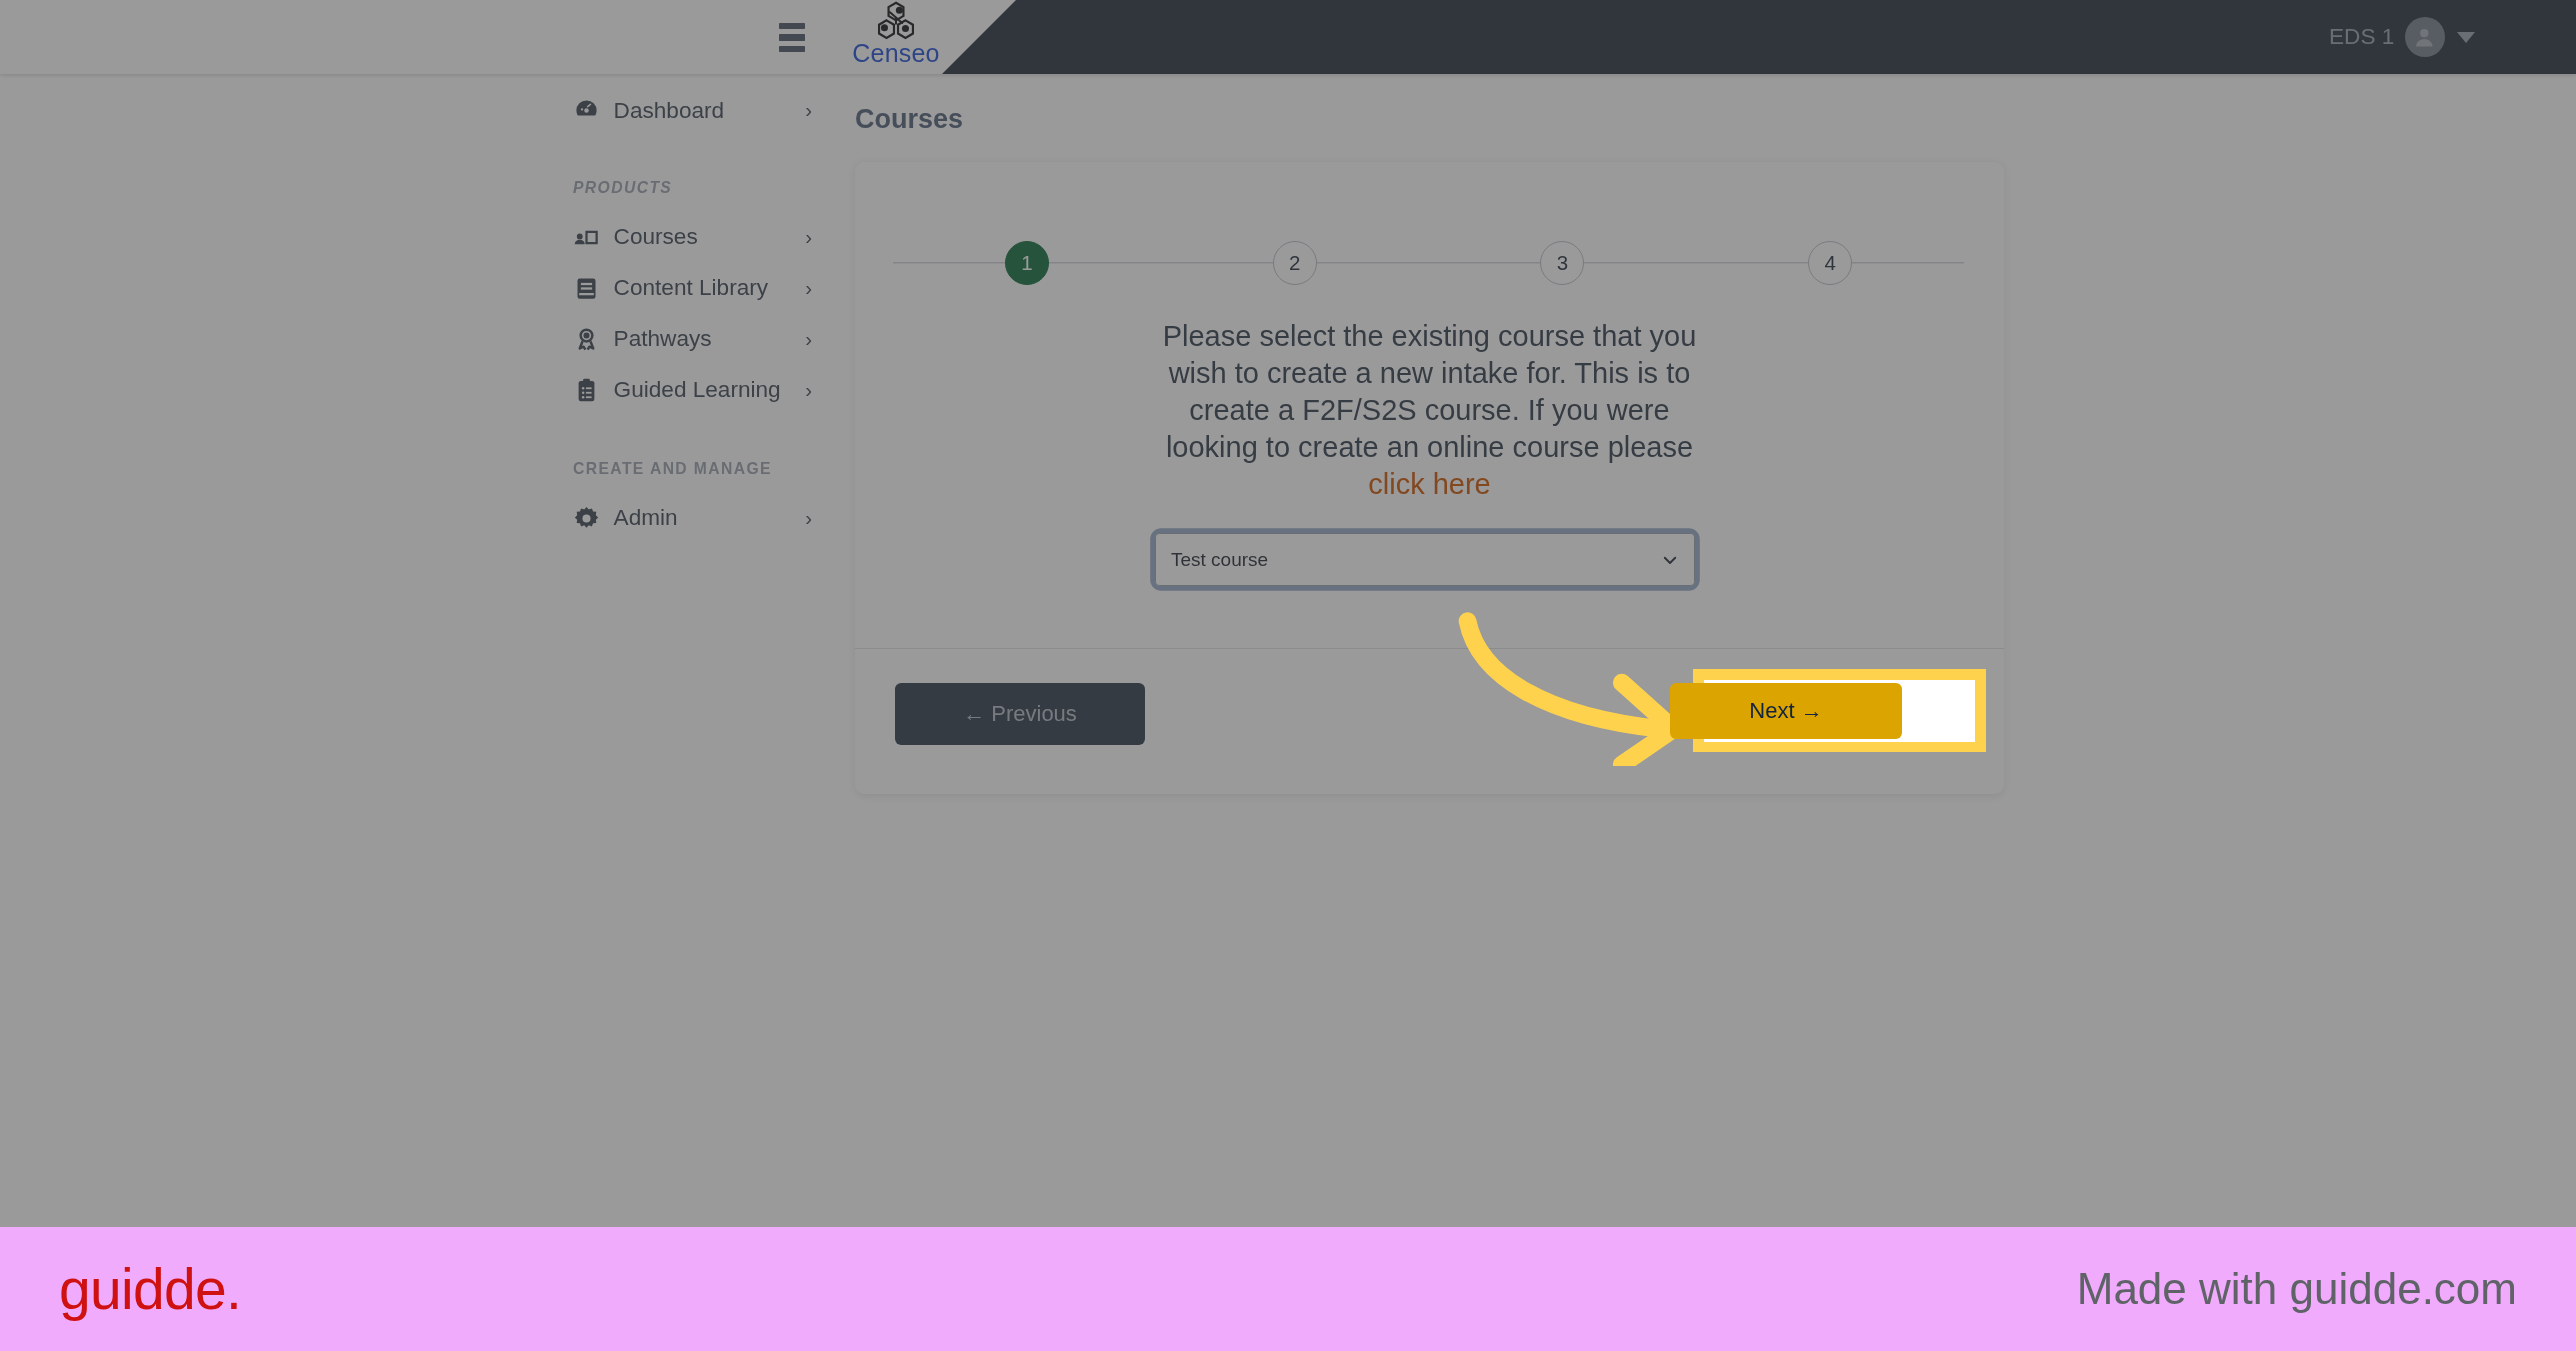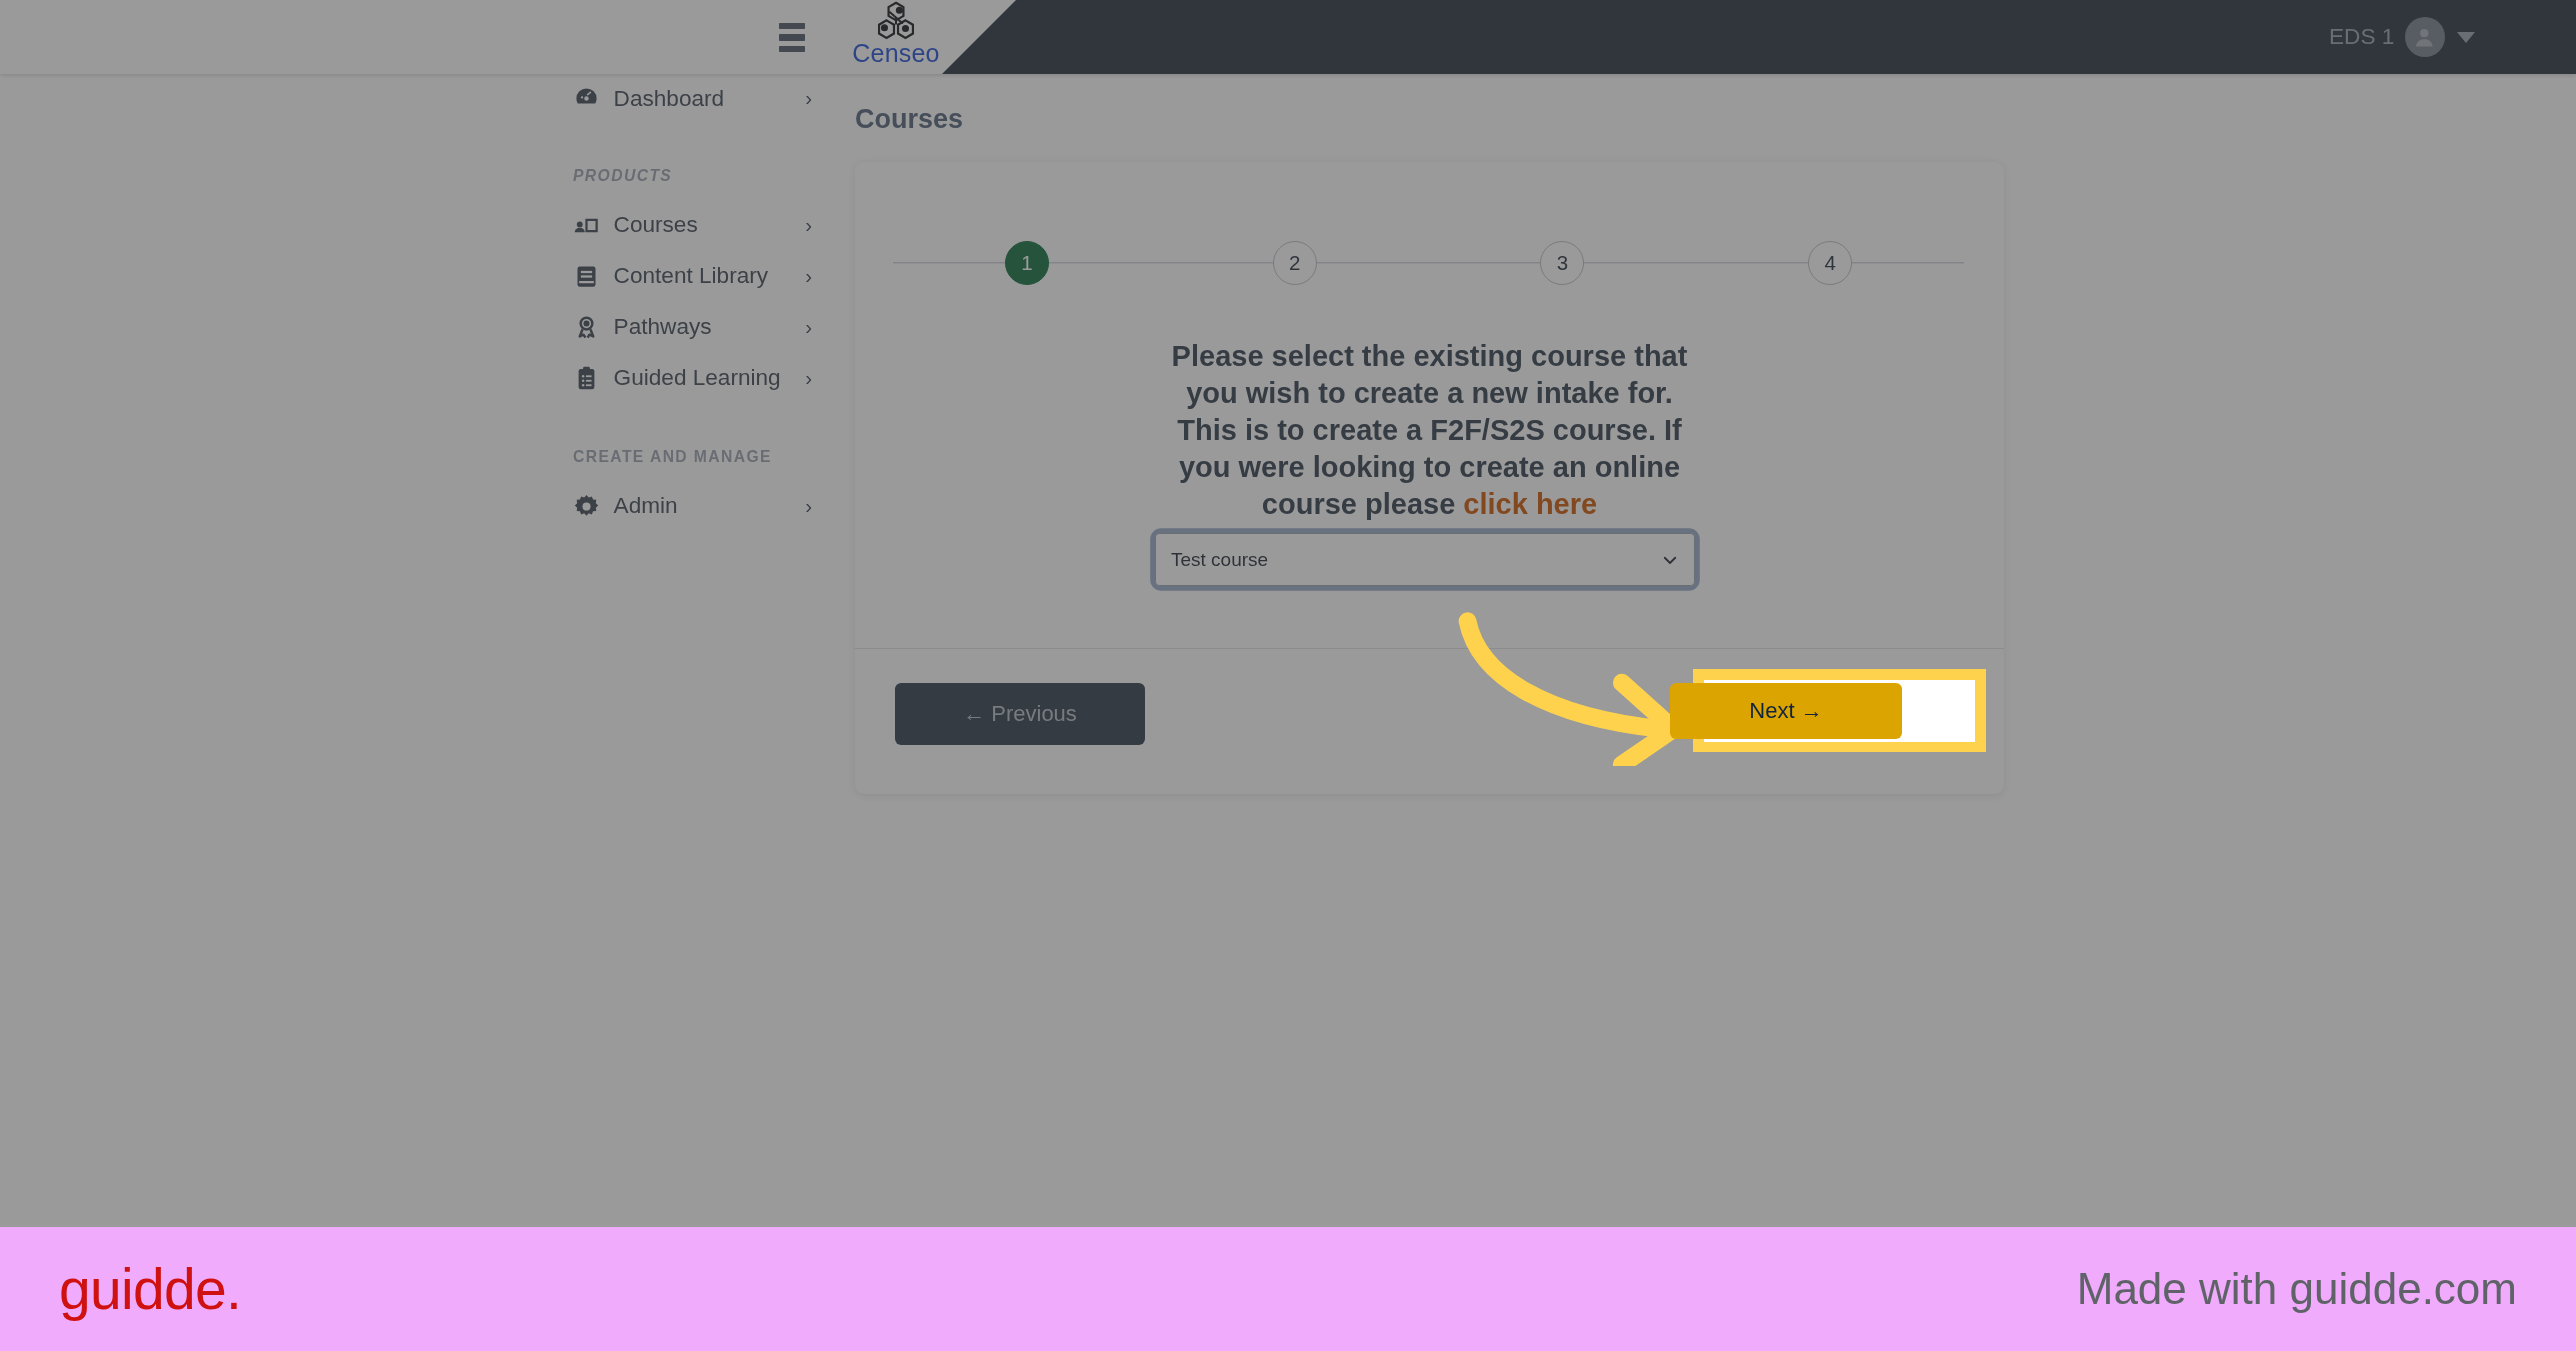--- a/index.html
+++ b/index.html
@@ -49,21 +49,21 @@
   #user-menu .avatar {
     width:40px; height:40px; border-radius:50%; background:#76808c;
     display:flex; align-items:center; justify-content:center;
   }
   #user-menu .caret {
     width:0;height:0;border-left:9.6px solid transparent;border-right:9.6px solid transparent;
     border-top:11px solid #9aa4b0; margin-left:2.1px;
   }
 
   
-  #sidebar { position:absolute; left:540px; top:58px; width:287px; height:1153px; }
+  #sidebar { position:absolute; left:540px; top:70px; width:287px; height:1153px; }
   .nav-item {
     position:relative; display:flex; align-items:center;
     height:51px; padding:0 15px 0 33px; cursor:pointer;
   }
   .nav-item .nico { width:31px; flex:0 0 31px; display:flex; align-items:center; justify-content:flex-start; }
   .nav-item .nlabel { flex:1; font-size:22.6px; color:#3c4654; padding-left:9.6px; white-space:nowrap; }
   .nav-item .chev { font-size:20.5px; color:#3c4654; line-height:1; }
   .nav-section {
     padding:0 0 0 33px; font-size:15.7px; letter-spacing:1.4px;
     color:#9aa2ad; font-weight:bold; text-transform:uppercase;
@@ -88,24 +88,23 @@
   .step {
     position:absolute; top:50%; transform:translate(-50%,-50%);
     width:44px; height:44px; border-radius:50%;
     display:flex; align-items:center; justify-content:center;
     font-size:20.5px; background:#ffffff; border:1.4px solid #b9bec6;
     color:#1e2a3a; cursor:pointer;
   }
   .step.done { background:#0b6b39; border-color:#0b6b39; color:#ffffff; }
 
   #instructions {
-    position:absolute; left:50%; transform:translateX(-50%); top:176px;
+    position:absolute; left:50%; transform:translateX(-50%); top:156px;
     width:547px; text-align:center; font-size:29px; line-height:1.28;
     color:#2f3b4a;
-    font-weight:bold;
   }
   #instructions .link { color:#cc5500; }
 
   #course-select-wrap {
     position:absolute; left:1155px; top:533px; width:540px; height:53px;
     border-radius:6.2px; box-shadow:0 0 0 4.8px rgba(92,125,170,.65);
   }
   #course-select {
     width:100%; height:100%; border:1.4px solid #9aa4b2; border-radius:4.1px;
     background:#ffffff; font-size:19px; color:#1e2530;

